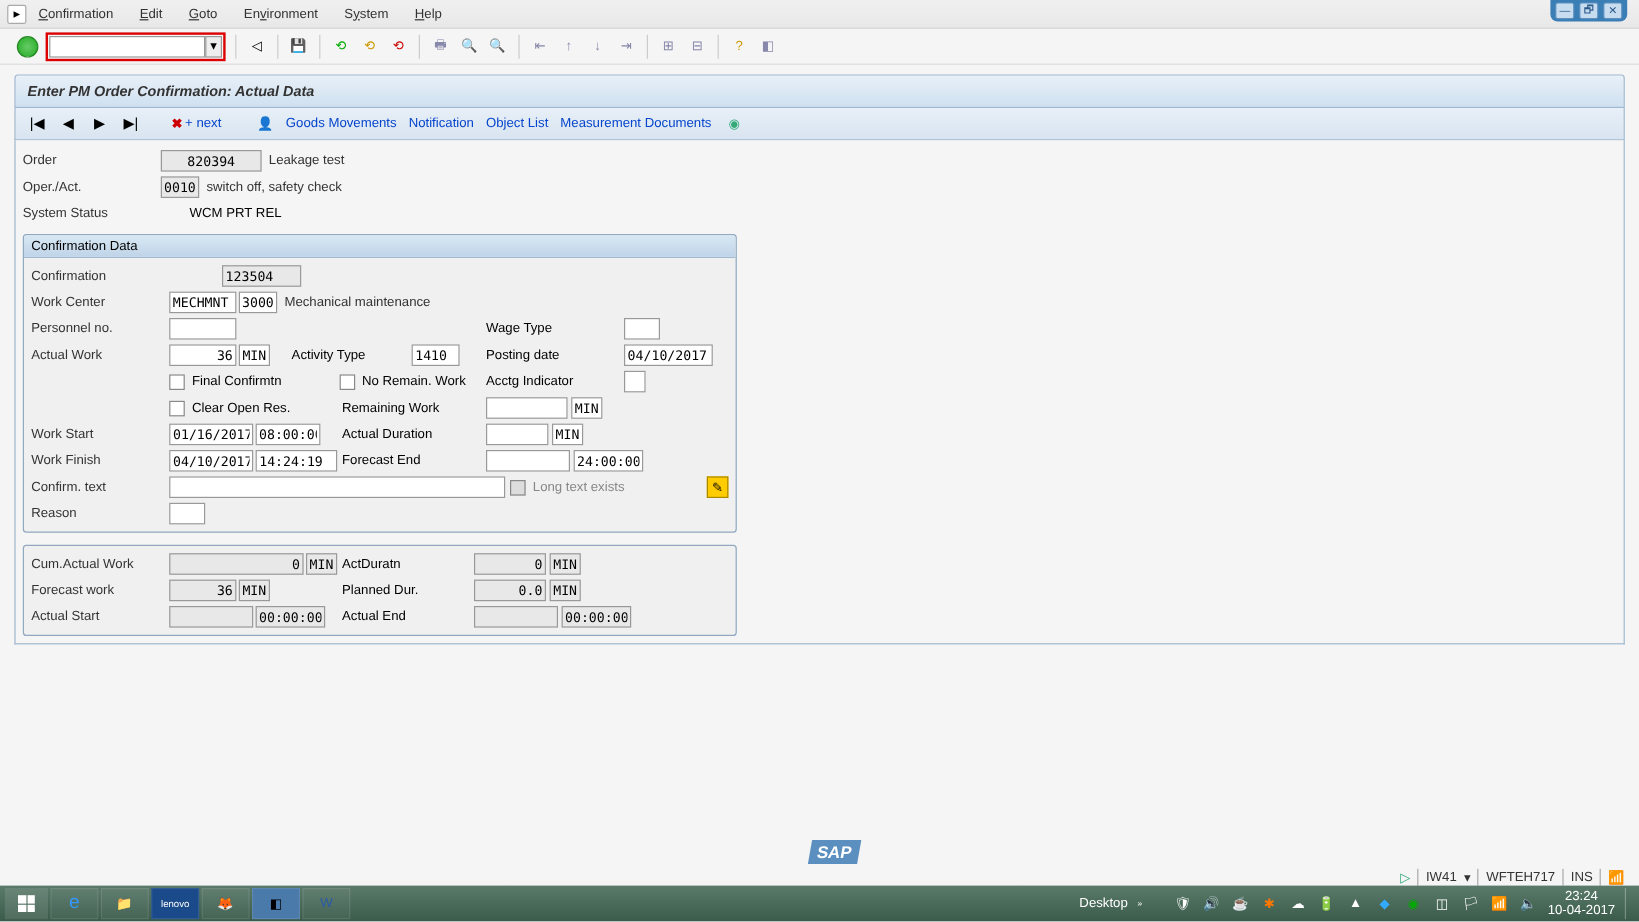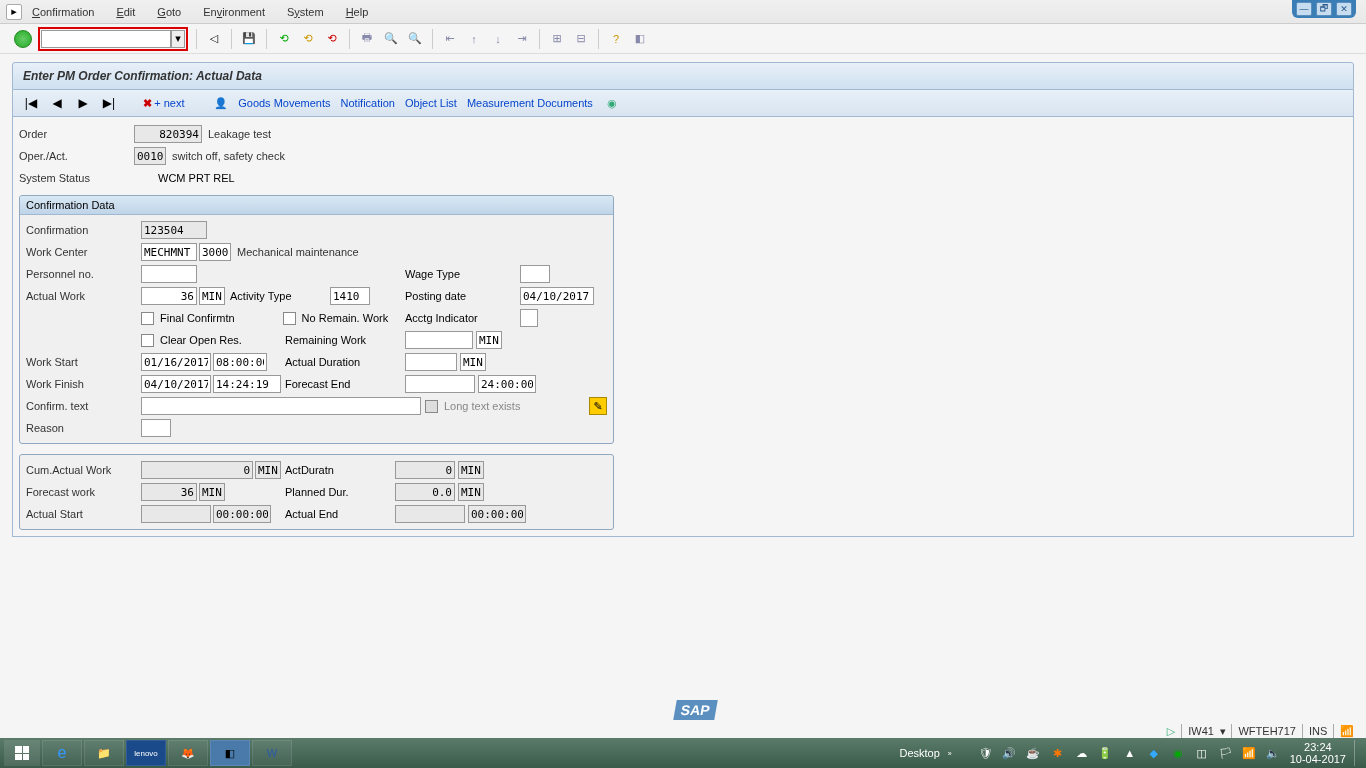--- a/index.html
+++ b/index.html
@@ -109,57 +109,57 @@
     <span class="link-btn">Goods Movements</span>
     <span class="link-btn">Notification</span>
     <span class="link-btn">Object List</span>
     <span class="link-btn">Measurement Documents</span>
     <span class="tb-icon" style="color:#3a7">◉</span>
   </div>
 
   <div class="content">
     <div class="field-row">
       <span class="label">Order</span>
-      <input class="input ro" style="width: 68px; text-align: right;" value="820394">
+      <input class="input ro" style="width: 84px; text-align: center;" value="820394">
       <span class="desc">Leakage test</span>
     </div>
     <div class="field-row">
       <span class="label">Oper./Act.</span>
       <input class="input ro" style="width: 32px;" value="0010">
       <span class="desc">switch off, safety check</span>
     </div>
     <div class="field-row">
       <span class="label">System Status</span>
       <span style="margin-left:24px">WCM  PRT  REL</span>
     </div>
 
     <div class="group" style="width:595px">
       <div class="group-head">Confirmation Data</div>
       <div class="group-body" style="position:relative">
         <div class="field-row">
           <span class="label">Confirmation</span>
-          <input class="input ro" style="width: 66px;" value="123504">
+          <input class="input ro" style="width: 66px; margin-left: 44px;" value="123504">
         </div>
         <div class="field-row">
           <span class="label">Work Center</span>
           <input class="input" style="width: 56px;" value="MECHMNT">
           <input class="input" style="width: 32px; margin-left: 2px;" value="3000">
           <span class="desc">Mechanical maintenance</span>
         </div>
         <div class="field-row">
           <span class="label">Personnel no.</span>
           <input class="input" style="width: 56px;">
           <span style="position:absolute;left:385px">Wage Type</span>
           <input class="input" style="position: absolute; left: 500px; width: 30px;">
         </div>
         <div class="field-row">
           <span class="label">Actual Work</span>
           <input class="input" style="width: 56px; text-align: right;" value="36">
           <input class="input" style="width: 26px; margin-left: 2px;" value="MIN">
-          <span style="margin-left:5px;width:80px">Activity Type</span>
+          <span style="margin-left:18px;width:80px">Activity Type</span>
           <input class="input" style="width: 40px; margin-left: 20px;" value="1410">
           <span style="position:absolute;left:385px">Posting date</span>
           <input class="input" style="position: absolute; left: 500px; width: 74px;" value="04/10/2017">
         </div>
         <div class="field-row">
           <span class="label"></span>
           <div class="chk"></div>
           <span>Final Confirmtn</span>
           <div class="chk" style="margin-left:48px"></div>
           <span>No Remain. Work</span>

